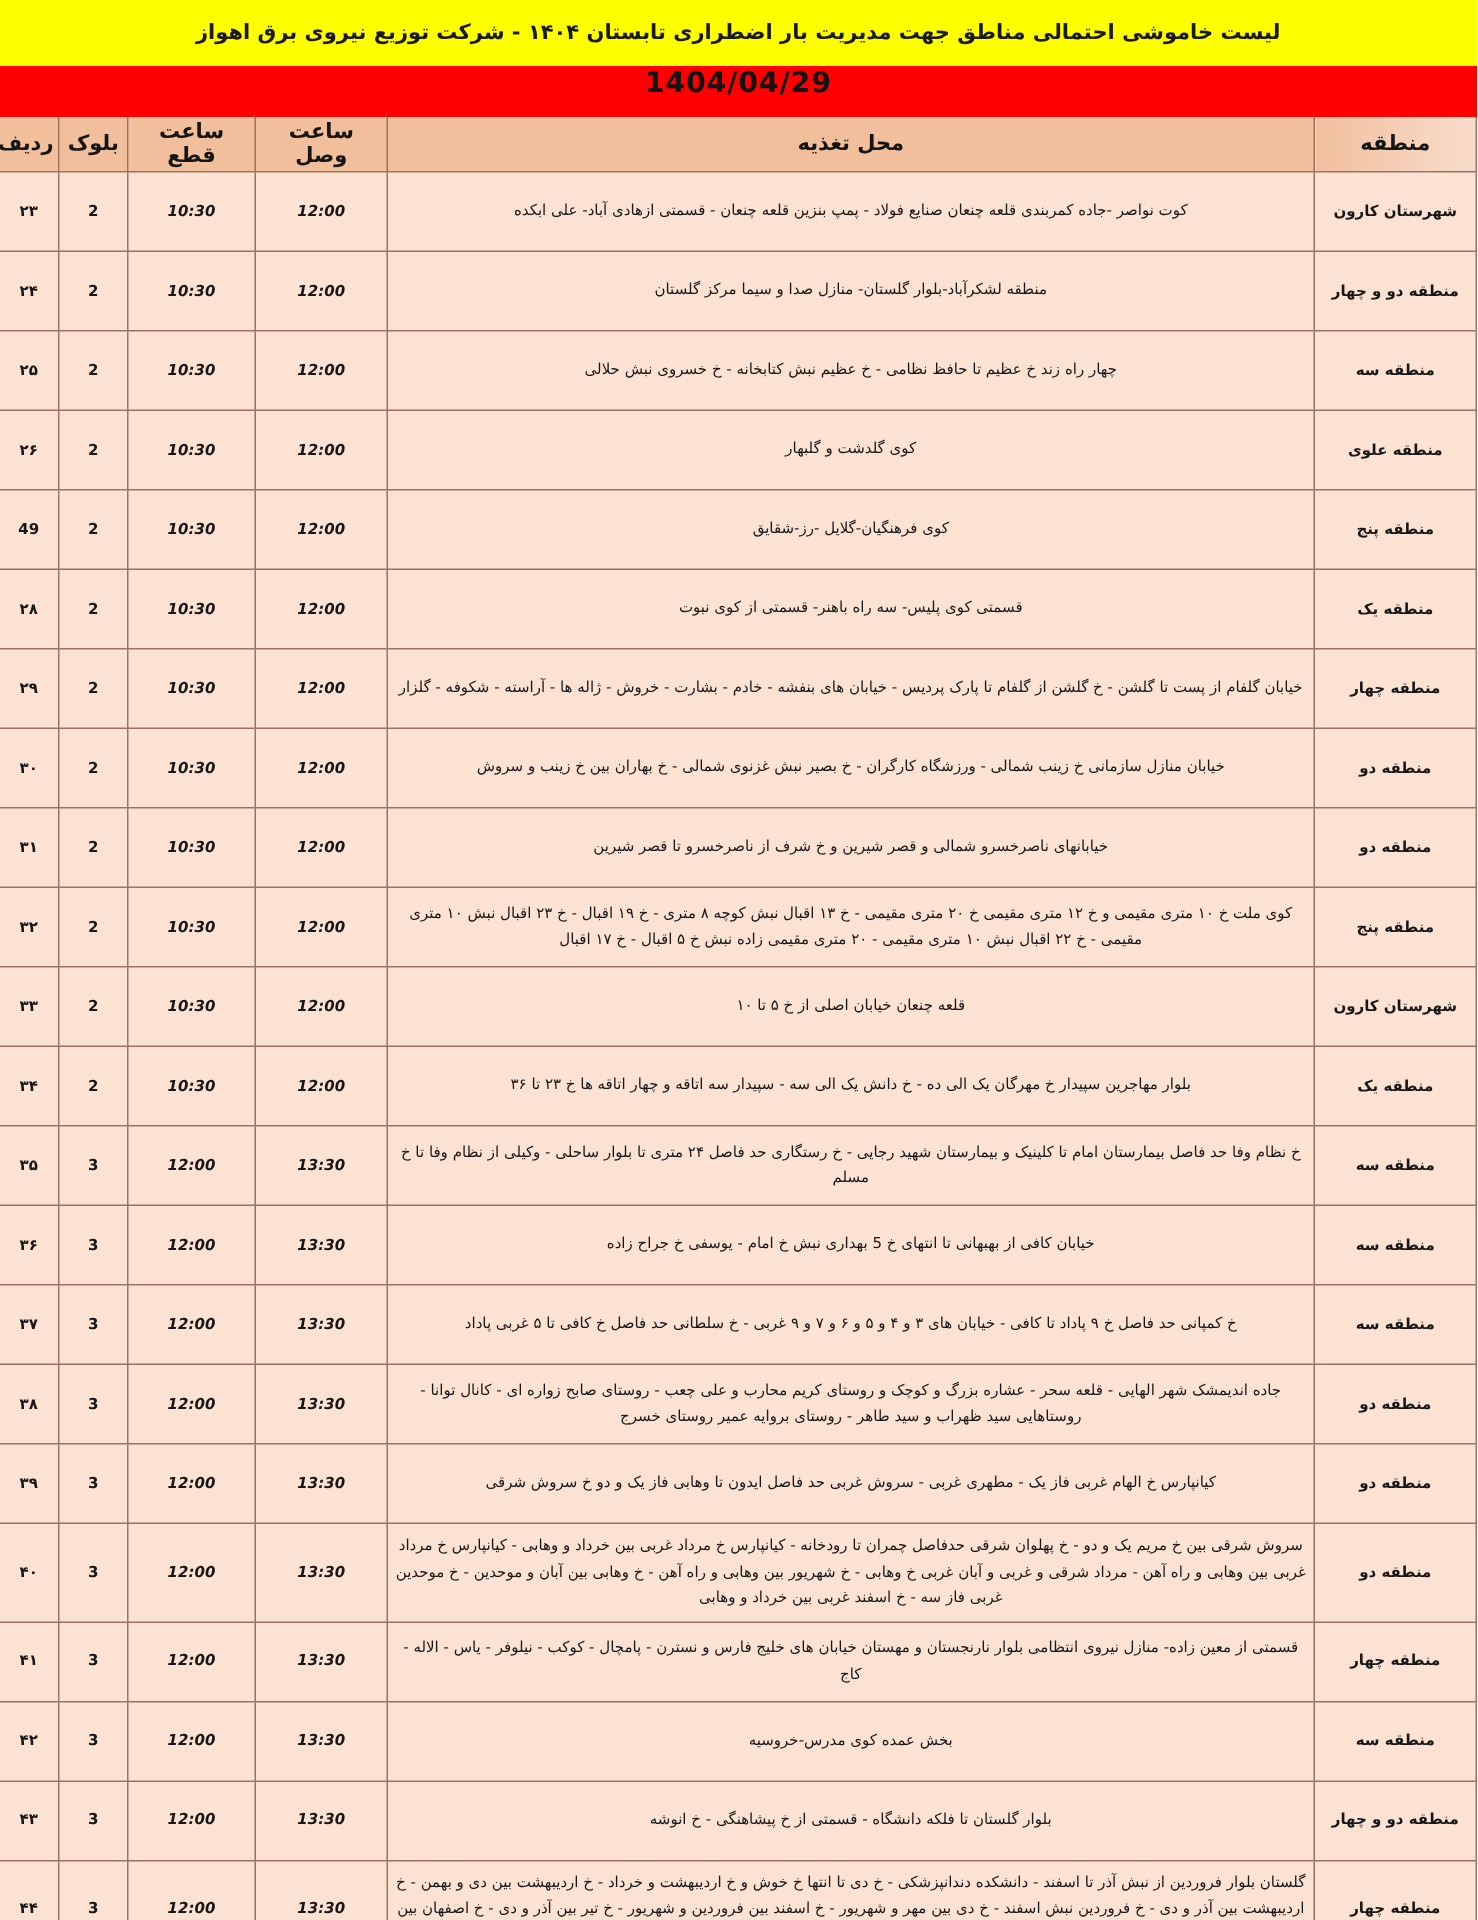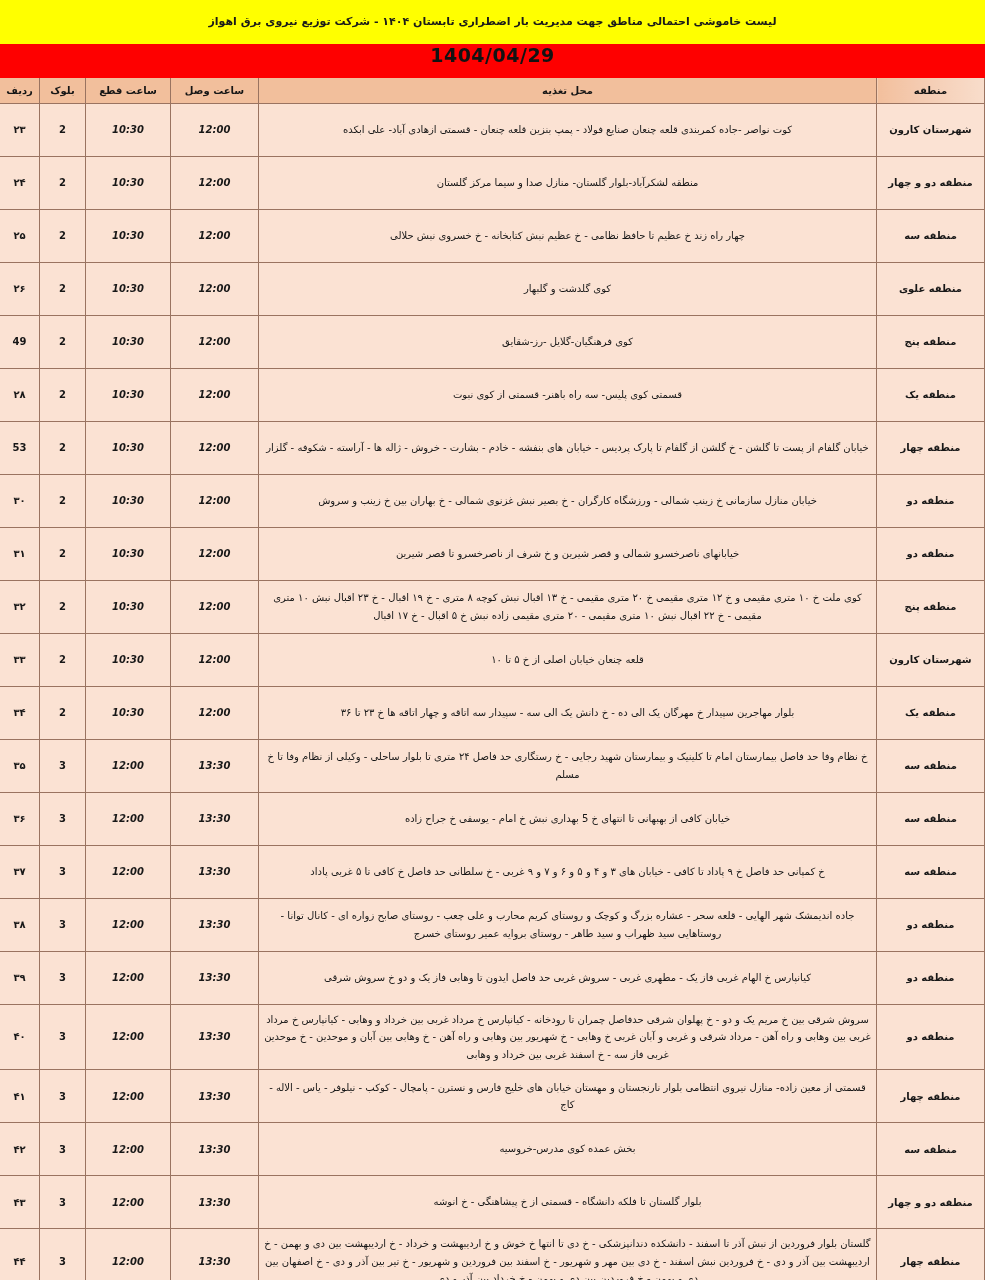--- a/index.html
+++ b/index.html
@@ -26,21 +26,21 @@
   .title-banner {
     background: #ffff00;
     height: 44px;
     display: flex;
     align-items: center;
     justify-content: center;
     padding: 0 14px;
     box-sizing: border-box;
   }
   .title-banner .title-text {
-    font-size: 11px;
+    font-size: 14px;
     font-weight: bold;
     color: #1a1a1a;
     letter-spacing: 0px;
     text-align: center;
     line-height: 1.2;
   }
 
   
   .date-banner {
     background: #fe0000;
@@ -67,21 +67,21 @@
   table.outage col.c-block   { width: 46px;  }
   table.outage col.c-cut     { width: 85px;  }
   table.outage col.c-connect { width: 88px;  }
   table.outage col.c-place   { width: 618px; }
   table.outage col.c-region  { width: 108px; }
 
   table.outage thead th {
     background: #f2bf9c;
     border: 1px solid #9a7360;
     border-top: 2px solid #fe0000;
-    font-size: 10px;
+    font-size: 14px;
     font-weight: bold;
     color: #151515;
     height: 26px;
     padding: 2px 3px;
     text-align: center;
     vertical-align: middle;
     box-sizing: border-box;
   }
   table.outage thead th.th-region {
     background: linear-gradient(to left, #f8ddcb 0%, #f4cbb1 60%, #f2bf9c 100%);
@@ -206,21 +206,21 @@
           <td class="cell-cut">10:30</td>
           <td class="cell-block">2</td>
           <td class="cell-radif">۲۸</td>
         </tr>
         <tr>
           <td class="cell-region">منطقه چهار</td>
           <td class="cell-place">خیابان گلفام از پست تا گلشن - خ گلشن از گلفام تا پارک پردیس - خیابان های بنفشه - خادم - بشارت - خروش - ژاله ها - آراسته - شکوفه - گلزار</td>
           <td class="cell-connect">12:00</td>
           <td class="cell-cut">10:30</td>
           <td class="cell-block">2</td>
-          <td class="cell-radif">53</td>
+          <td class="cell-radif">۲۹</td>
         </tr>
         <tr>
           <td class="cell-region">منطقه دو</td>
           <td class="cell-place">خیابان منازل سازمانی خ زینب شمالی - ورزشگاه کارگران - خ بصیر نبش غزنوی شمالی - خ بهاران بین خ زینب و سروش</td>
           <td class="cell-connect">12:00</td>
           <td class="cell-cut">10:30</td>
           <td class="cell-block">2</td>
           <td class="cell-radif">۳۰</td>
         </tr>
         <tr>

